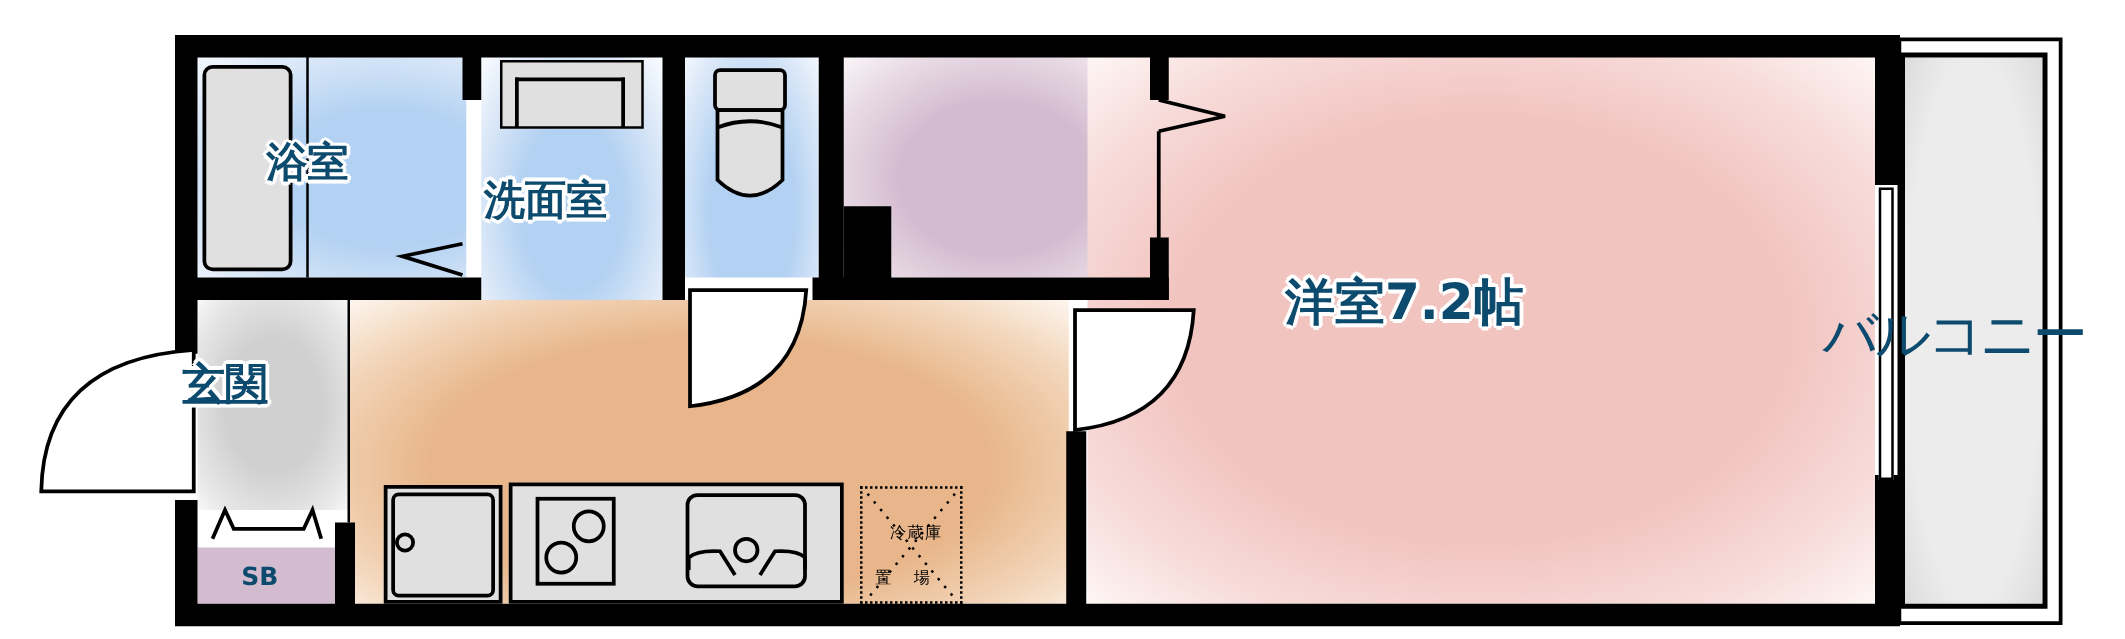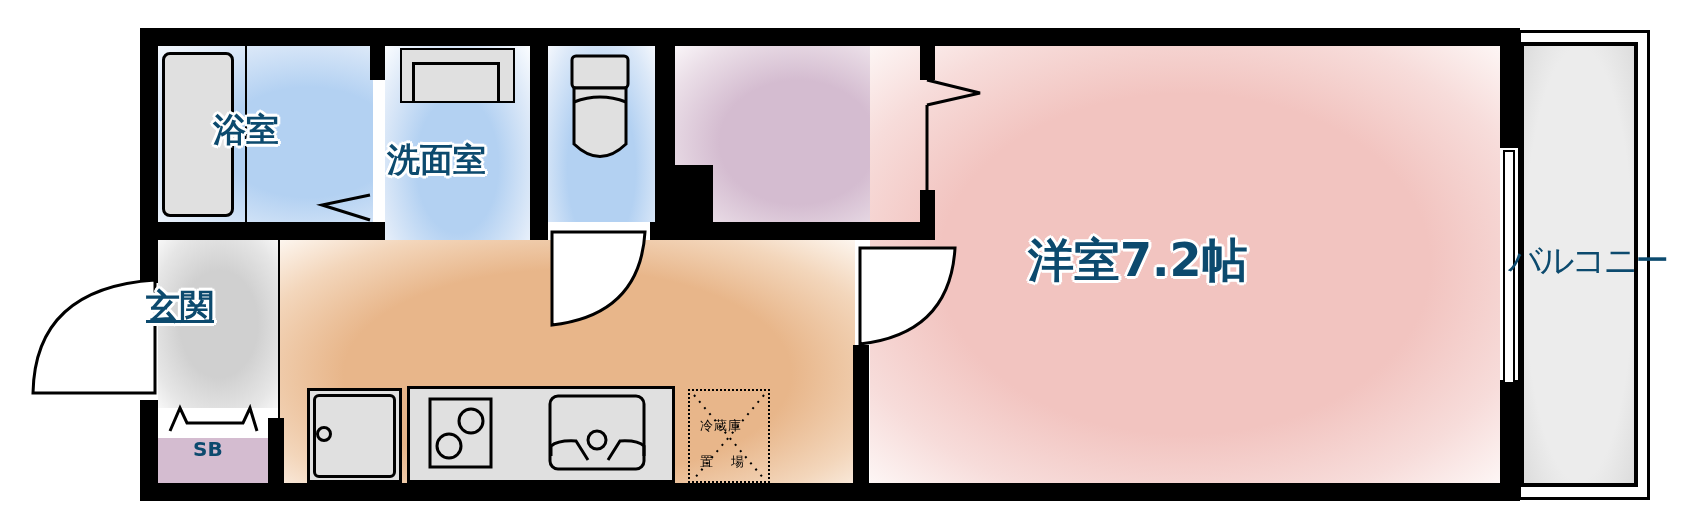--- a/index.html
+++ b/index.html
@@ -100,23 +100,23 @@
     <rect x="2" y="2" width="94" height="73" rx="8" fill="none" stroke="#000" stroke-width="3"></rect>
     <path d="M3 62 L3 52 Q10 46 28 47 L40 66 M60 66 L72 47 Q90 46 96 52 L96 62" fill="none" stroke="#000" stroke-width="3"></path>
     <circle cx="49" cy="46" r="9" fill="none" stroke="#000" stroke-width="3"></circle>
   </svg>
 
   <div class="abs" style="left:688px;top:389px;width:82px;height:94px;border:2px dotted #000;box-sizing:border-box;">
     <svg style="left:0;top:0;" width="78" height="90">
       <line x1="4" y1="4" x2="74" y2="88" stroke="#000" stroke-width="2" stroke-dasharray="2,6"></line>
       <line x1="74" y1="4" x2="4" y2="88" stroke="#000" stroke-width="2" stroke-dasharray="2,6"></line>
     </svg>
-    <div class="abs" style="left:10px;top:26px;font-size:13px;letter-spacing:1px;background:rgba(255,255,255,0);">冷蔵庫</div>
+    <div class="abs" style="left:22px;top:26px;font-size:13px;letter-spacing:1px;background:rgba(255,255,255,0);">冷蔵庫</div>
     <div class="abs" style="left:10px;top:62px;font-size:13px;letter-spacing:18px;">置場</div>
   </div>
 
   <div class="label" style="left:213px;top:108px;font-size:33px;">浴室</div>
   <div class="label" style="left:387px;top:108px;font-size:33px;margin-top:30px;">洗面室</div>
-  <div class="label" style="left:1028px;top:230px;font-size:46px;">洋室7.2帖</div>
-  <div class="label" style="left:1508px;top:238px;font-size:34px;text-shadow:none;font-weight:normal;letter-spacing:-3px;">バルコニー</div>
+  <div class="label" style="left:1028px;top:214px;font-size:40px;">洋室7.2帖</div>
+  <div class="label" style="left:1458px;top:238px;font-size:44px;text-shadow:none;font-weight:normal;letter-spacing:-3px;">バルコニー</div>
   <div class="label" style="left:146px;top:284px;font-size:34px;text-decoration:underline;">玄関</div>
-  <div class="label" style="left:193px;top:437px;font-size:20px;text-shadow:none;">SB</div>
+  <div class="label" style="left:193px;top:449px;font-size:20px;text-shadow:none;">SB</div>
 </div>
 
 </body></html>

